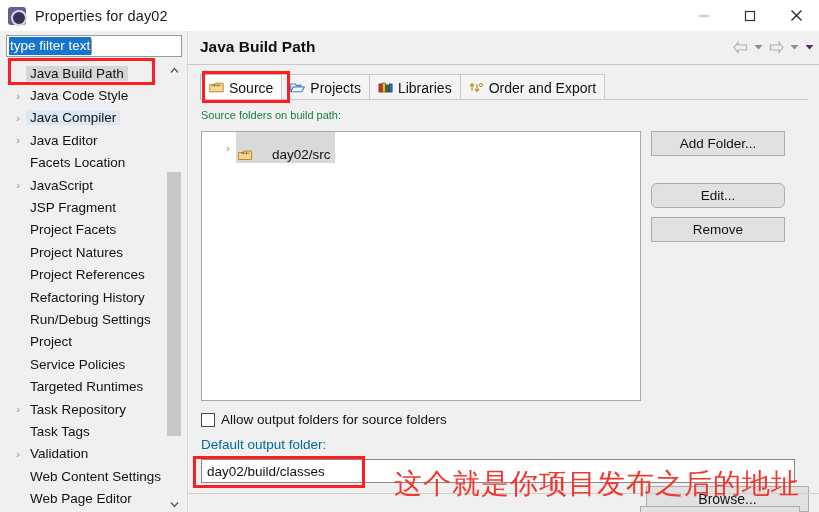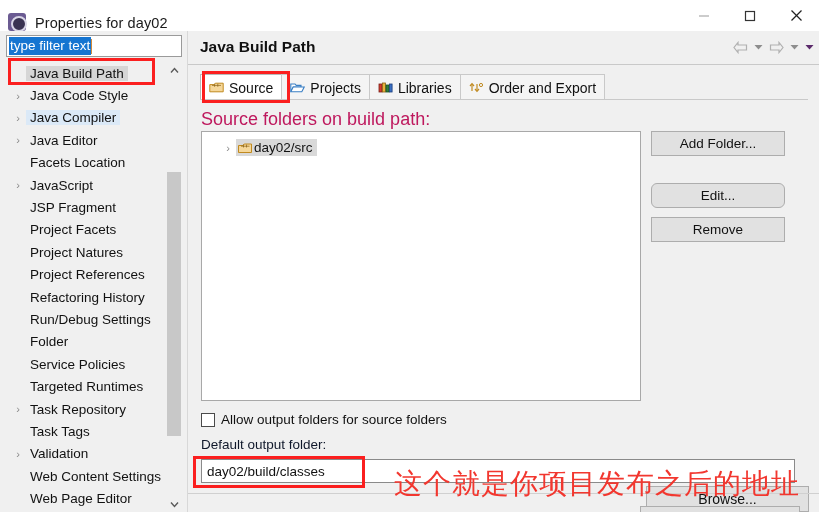--- a/index.html
+++ b/index.html
@@ -13,21 +13,21 @@
   #root {
     position: relative;
     width: 819px; height: 512px;
     background: #f0f0f0;
   }
 
   
   #titlebar {
     position: absolute; left: 0; top: 0; width: 819px; height: 31px;
     background: #ffffff;
-    display: flex; align-items: flex-end;
+    display: flex; align-items: center;
   }
   #app-icon {
     width: 18px; height: 18px; margin-left: 8px; margin-right: 9px;
     border-radius: 3px;
     background: #6b5b92;
     position: relative; flex: none;
   }
   #app-icon::before {
     content: ""; position: absolute; left: 3px; top: 3px;
     width: 12px; height: 12px; border-radius: 50%;
@@ -151,35 +151,35 @@
     margin-right: -1px;
   }
   .tab.active { background: #ffffff; border-color: #b9b9b9; }
   #tab-underline {
     position: absolute; left: 12px; top: 68px;
     width: 608px; height: 1px; background: #c9c9c9;
   }
 
   #src-label {
     position: absolute; left: 13px; top: 78px;
-    font-size: 18px; color: #be185d;
+    font-size: 11px; color: #15803d;
   }
   #src-list {
     position: absolute; left: 13px; top: 100px;
     width: 440px; height: 270px;
     background: #ffffff; border: 1px solid #a8a8a8;
   }
   #src-item {
     display: flex; align-items: center;
     height: 21px; margin: 5px 0 0 18px;
     font-size: 13.5px; color: #111;
   }
   #src-item .twi { width: 16px; color:#8a8a8a; font-size: 11px;
     display:flex; align-items:center; justify-content:center; }
-  #src-item .lbl { background: #d9d9d9; padding: 1px 4px 1px 2px; display:flex; align-items:center; gap:2px;}
+  #src-item .lbl { background: #d9d9d9; padding: 15px 4px 1px 2px; display:flex; align-items:center; gap:20px;}
 
   #side-buttons {
     position: absolute; left: 463px; top: 100px;
     width: 158px;
     display: flex; flex-direction: column;
   }
   .btn {
     height: 25px; width: 134px;
     border: 1px solid #adadad; background: #e1e1e1;
     font-size: 13.5px; color: #111;
@@ -193,21 +193,21 @@
     position: absolute; left: 13px; top: 381px;
     display: flex; align-items: center; gap: 6px;
     font-size: 13.5px; color: #111;
   }
   #allow-box {
     width: 14px; height: 14px;
     border: 1px solid #4a4a4a; background: #fff;
   }
   #default-label {
     position: absolute; left: 13px; top: 406px;
-    font-size: 13.5px; color: #0f172a;
+    font-size: 13.5px; color: #0369a1;
   }
   #out-input {
     position: absolute; left: 13px; top: 428px;
     width: 594px; height: 24px;
     border: 1px solid #8a8a8a; background: #ffffff;
     display: flex; align-items: center;
     padding-left: 5px;
     font-size: 13.5px; color: #111;
   }
   #browse-btn {
@@ -322,21 +322,21 @@
           <div class="tree-row">
             <span class="tw"></span>
             <span class="tlabel">Refactoring History</span>
           </div>
           <div class="tree-row">
             <span class="tw"></span>
             <span class="tlabel">Run/Debug Settings</span>
           </div>
           <div class="tree-row">
             <span class="tw"></span>
-            <span class="tlabel">Folder</span>
+            <span class="tlabel">Project</span>
           </div>
           <div class="tree-row">
             <span class="tw"></span>
             <span class="tlabel">Service Policies</span>
           </div>
           <div class="tree-row">
             <span class="tw"></span>
             <span class="tlabel">Targeted Runtimes</span>
           </div>
           <div class="tree-row">

